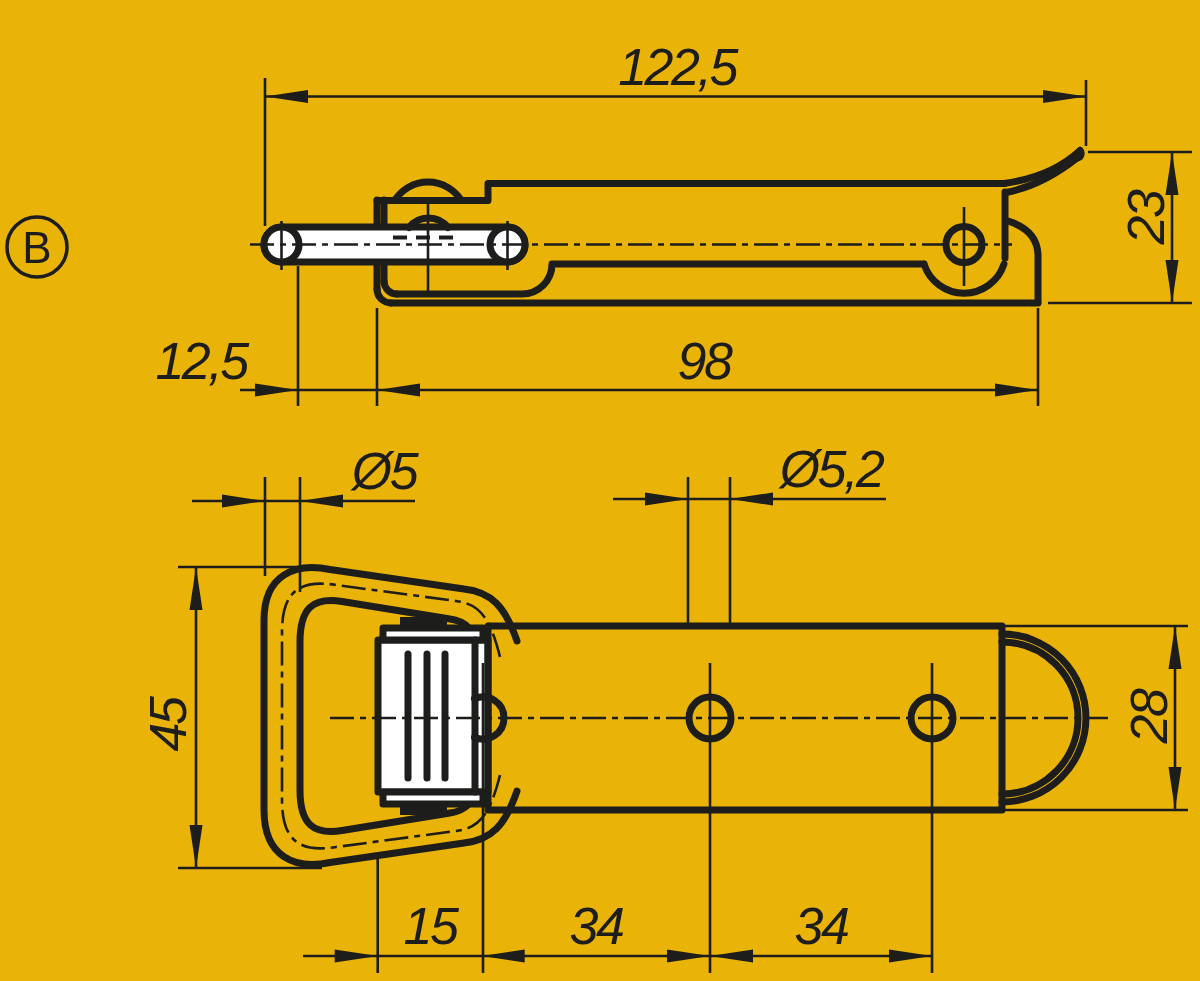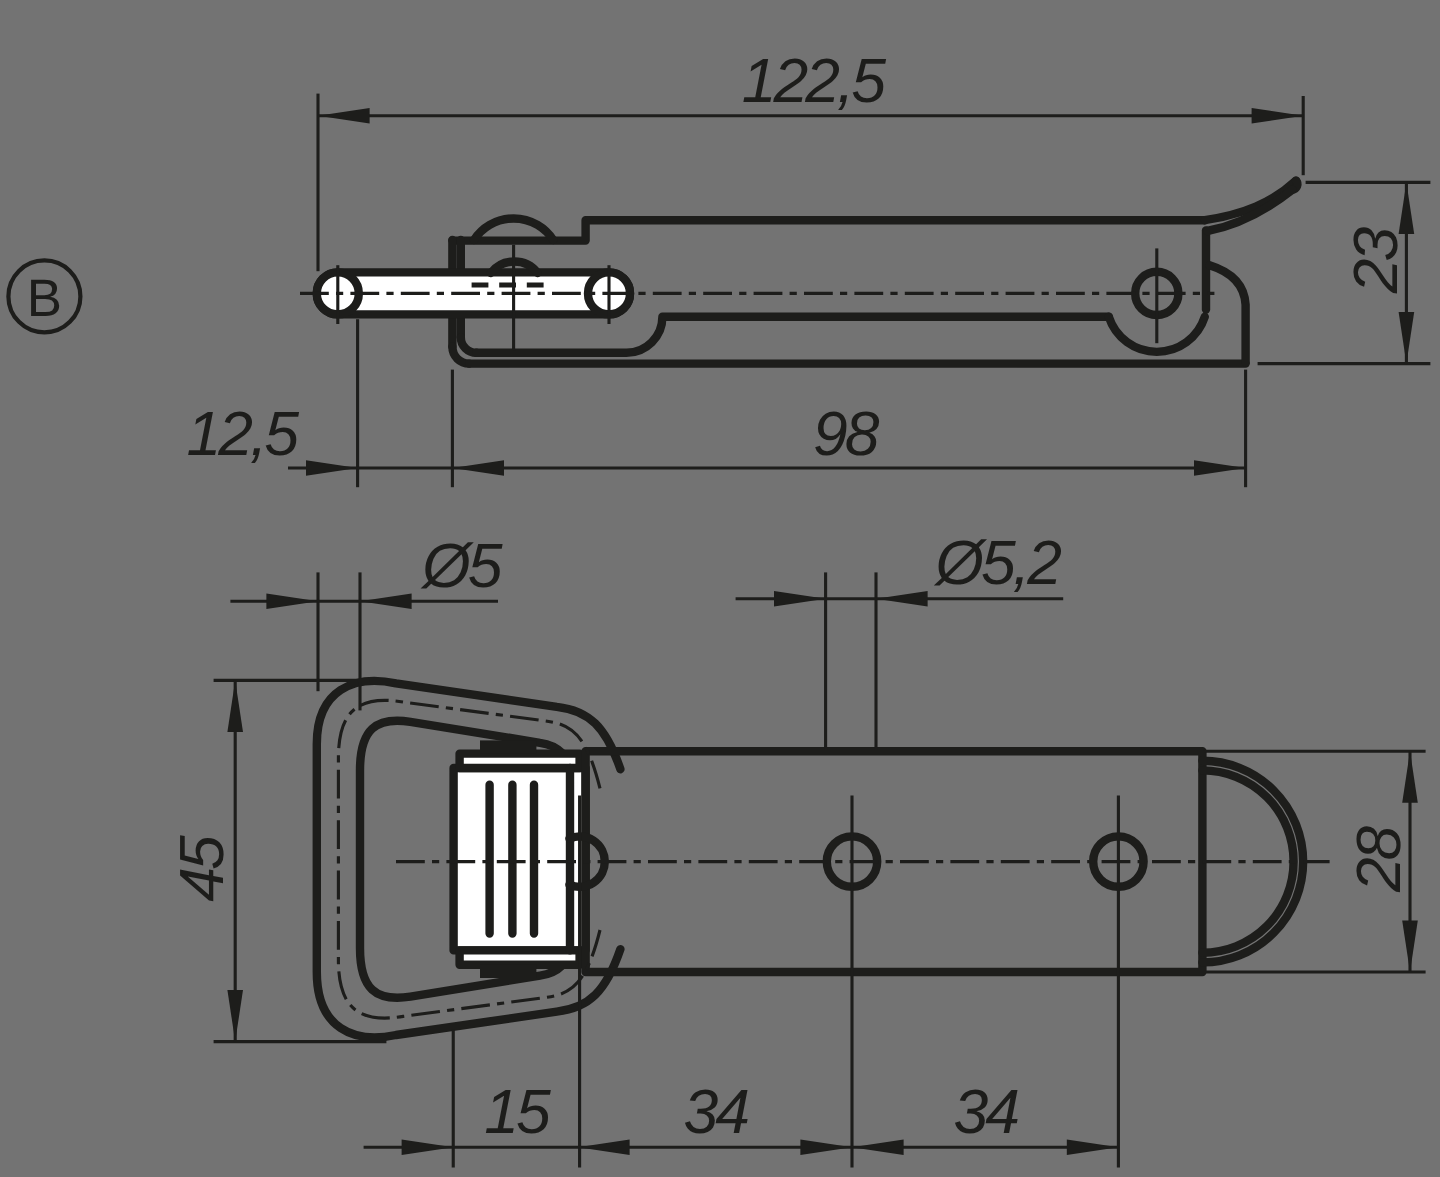--- a/index.html
+++ b/index.html
@@ -1,16 +1,16 @@
 <!DOCTYPE html>
 <html><head>
 <meta charset="utf-8">
 <style>
   html,body{margin:0;padding:0;background:#ffffff;}
-  .stage{width:1200px;height:981px;background:#737373;position:relative;overflow:hidden;}
+  .stage{width:1200px;height:981px;background:#eab308;position:relative;overflow:hidden;}
   svg{display:block;}
   .obj{stroke:#1d1d1b;stroke-width:7;fill:none;stroke-linecap:round;stroke-linejoin:round;}
   .objw{stroke:#1d1d1b;stroke-width:7;fill:#ffffff;stroke-linejoin:round;}
   .solid{fill:#1d1d1b;stroke:none;}
   .thin{stroke:#1d1d1b;stroke-width:2.6;fill:none;stroke-linecap:butt;}
   .cl{stroke:#1d1d1b;stroke-width:2.6;fill:none;stroke-dasharray:24 6 6 6;stroke-linecap:butt;}
   .hid{stroke:#1d1d1b;stroke-width:4;fill:none;stroke-dasharray:14 9;stroke-linecap:butt;}
   .arrow{fill:#1d1d1b;stroke:none;}
   .dim{font-family:"Liberation Sans",sans-serif;font-style:italic;font-size:52px;letter-spacing:-2.5px;fill:#1d1d1b;}
   .mid{text-anchor:middle;}

